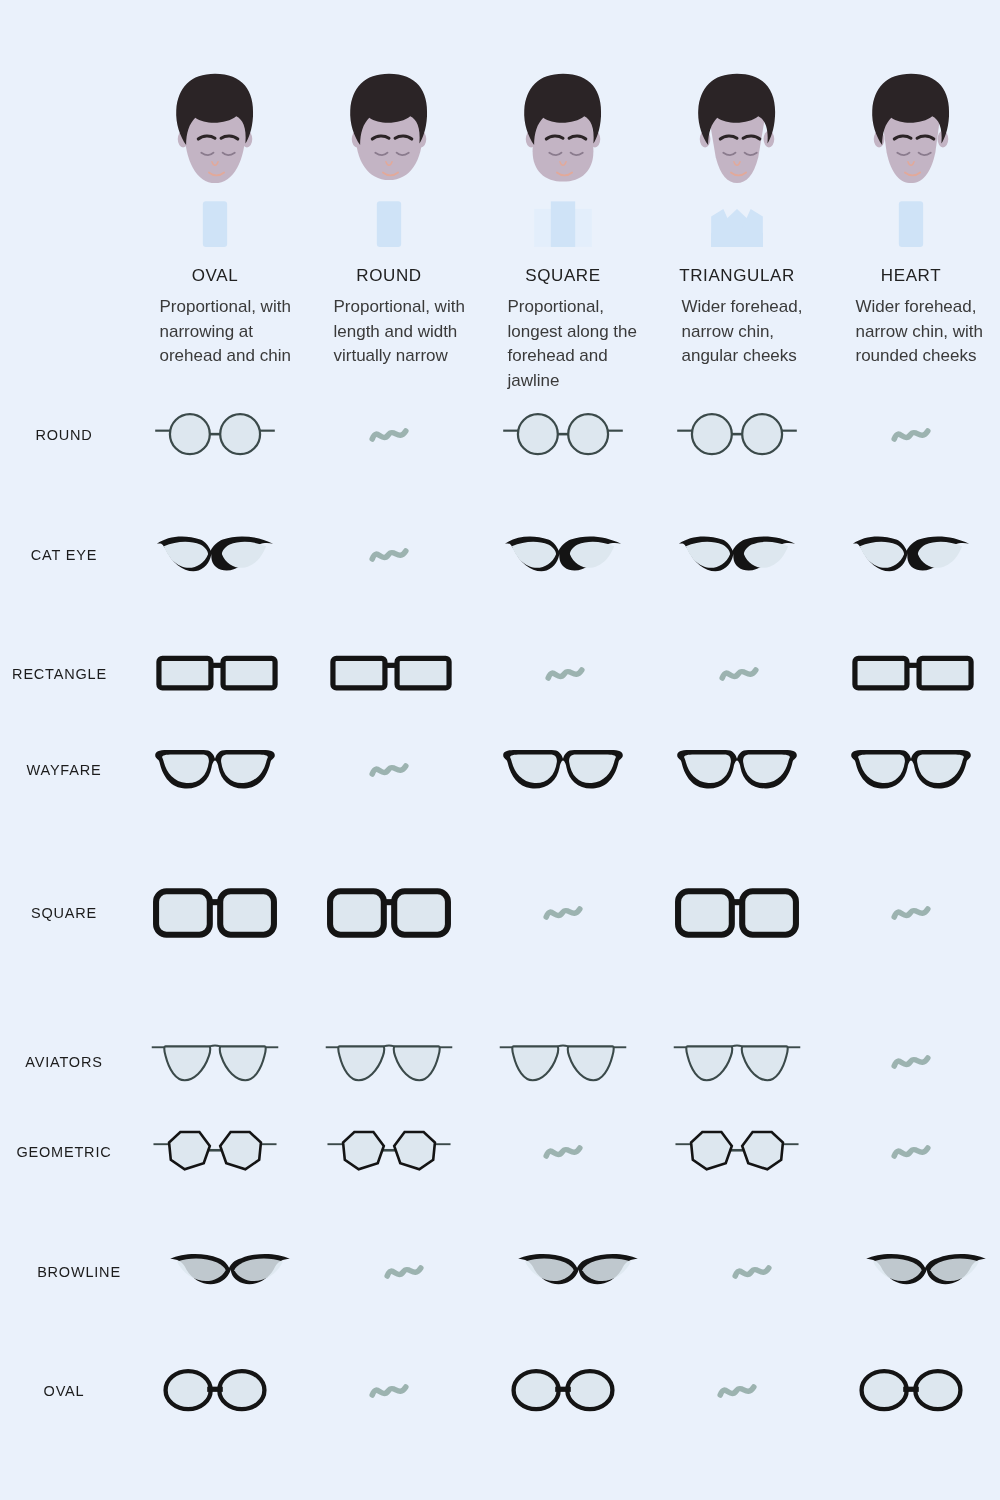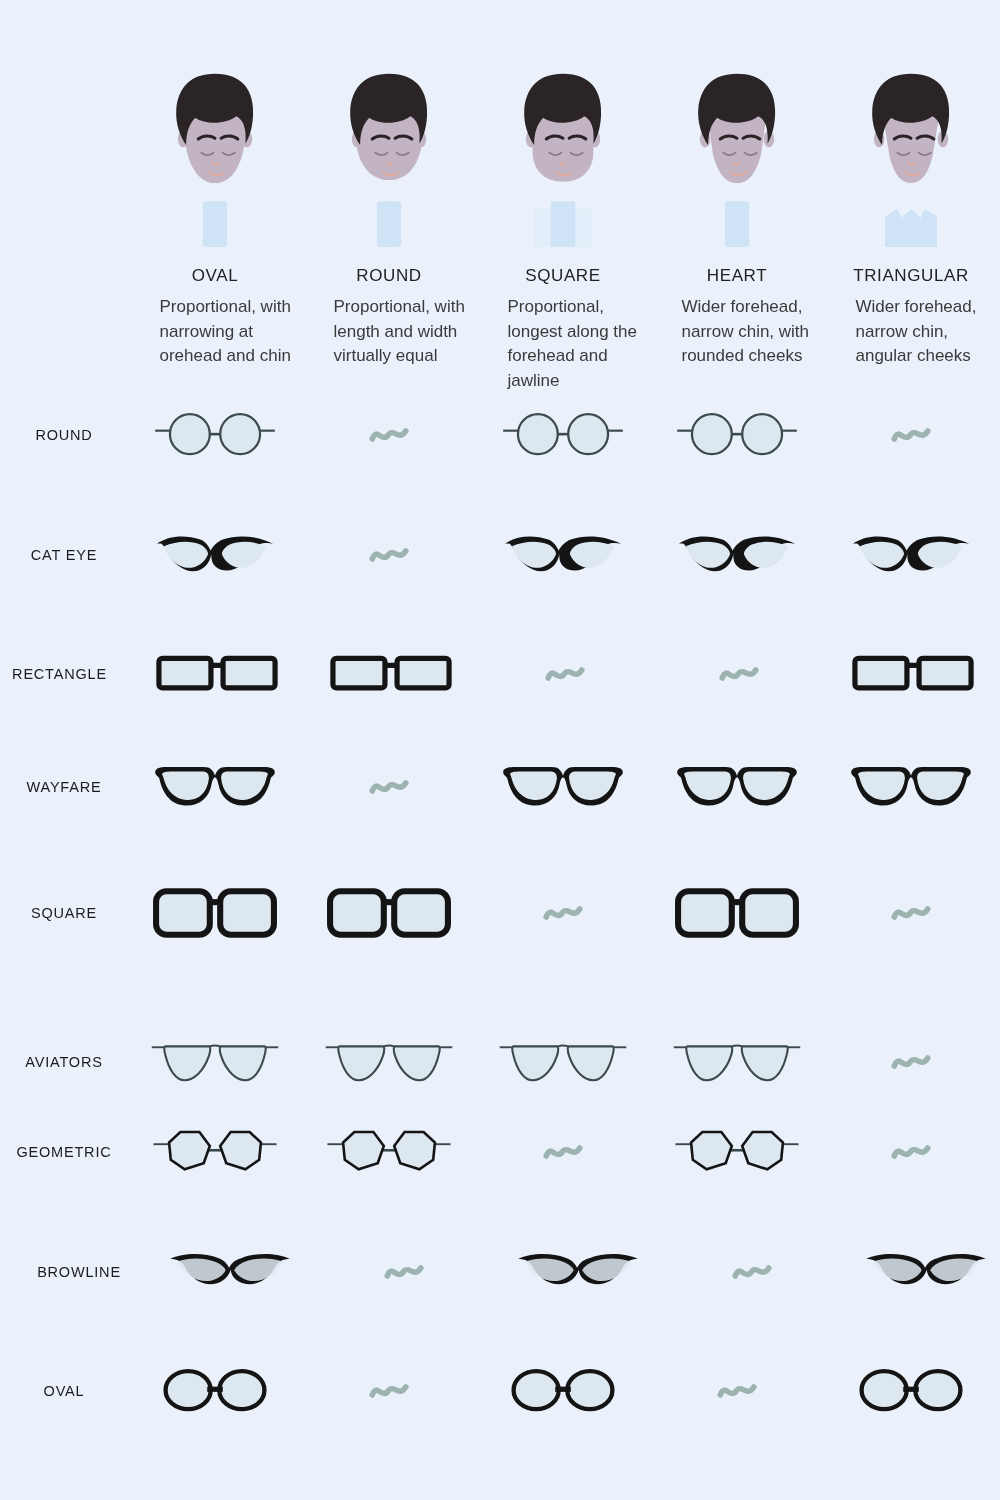--- a/index.html
+++ b/index.html
@@ -129,21 +129,21 @@
     <ellipse cx="110" cy="104" rx="7" ry="11" fill="#c3b4c4"></ellipse>
     <path d="M68,18 C104,18 120,40 118,74 C117,92 112,104 108,110 C110,88 104,78 96,74 C84,84 56,86 42,76 C34,84 30,96 30,112 C22,100 16,84 17,66 C19,36 36,18 68,18 Z" fill="#2b2426"></path>
     <path d="M46,104 C52,99 62,99 68,103" stroke="#2b2426" stroke-width="4" fill="none" stroke-linecap="round"></path>
     <path d="M76,103 C82,99 92,99 98,104" stroke="#2b2426" stroke-width="4" fill="none" stroke-linecap="round"></path>
     <path d="M50,122 C56,126 62,126 66,122" stroke="#8a7b8d" stroke-width="2.4" fill="none" stroke-linecap="round"></path>
     <path d="M78,122 C82,126 88,126 94,122" stroke="#8a7b8d" stroke-width="2.4" fill="none" stroke-linecap="round"></path>
     <path d="M64,134 C66,140 70,140 72,134" stroke="#e2a99a" stroke-width="2" fill="none" stroke-linecap="round"></path>
     <path d="M60,148 C66,153 74,153 80,148" stroke="#e2a99a" stroke-width="2.4" fill="none" stroke-linecap="round"></path>
   </svg></div>
         <div class="face-label">ROUND</div>
-        <div class="face-desc">Proportional, with length and width virtually equal</div>
+        <div class="face-desc">Proportional, with length and width virtually narrow</div>
       </div>
       <div class="face-col">
         <div class="face-art">
   <svg viewBox="0 0 136 250" width="136" height="190" xmlns="http://www.w3.org/2000/svg">
     <rect x="30" y="196" width="76" height="50" fill="#e3eefb"></rect>
             <rect x="52" y="186" width="32" height="60" fill="#cfe3f7"></rect>
     <path d="M30,44 L106,44 L108,120 C108,146 92,160 68,160 C44,160 28,146 28,120 Z" fill="#c3b4c4"></path>
     <ellipse cx="26" cy="104" rx="7" ry="11" fill="#c3b4c4"></ellipse>
     <ellipse cx="110" cy="104" rx="7" ry="11" fill="#c3b4c4"></ellipse>
     <path d="M68,18 C104,18 120,40 118,74 C117,92 112,104 108,110 C110,88 104,78 96,74 C84,84 56,86 42,76 C34,84 30,96 30,112 C22,100 16,84 17,66 C19,36 36,18 68,18 Z" fill="#2b2426"></path>
@@ -153,54 +153,54 @@
     <path d="M78,122 C82,126 88,126 94,122" stroke="#8a7b8d" stroke-width="2.4" fill="none" stroke-linecap="round"></path>
     <path d="M64,134 C66,140 70,140 72,134" stroke="#e2a99a" stroke-width="2" fill="none" stroke-linecap="round"></path>
     <path d="M60,148 C66,153 74,153 80,148" stroke="#e2a99a" stroke-width="2.4" fill="none" stroke-linecap="round"></path>
   </svg></div>
         <div class="face-label">SQUARE</div>
         <div class="face-desc">Proportional, longest along the forehead and jawline</div>
       </div>
       <div class="face-col">
         <div class="face-art">
   <svg viewBox="0 0 136 250" width="136" height="190" xmlns="http://www.w3.org/2000/svg">
-    <rect x="52" y="186" width="32" height="60" rx="4" fill="#cfe3f7"></rect>
-    <path d="M26,48 C26,38 42,32 68,32 C94,32 110,38 110,48 L100,122 C94,150 82,162 68,162 C54,162 42,150 36,122 Z" fill="#c3b4c4"></path>
-    <ellipse cx="26" cy="104" rx="7" ry="11" fill="#c3b4c4"></ellipse>
-    <ellipse cx="110" cy="104" rx="7" ry="11" fill="#c3b4c4"></ellipse>
-    <path d="M68,18 C104,18 120,40 118,74 C117,92 112,104 108,110 C110,88 104,78 96,74 C84,84 56,86 42,76 C34,84 30,96 30,112 C22,100 16,84 17,66 C19,36 36,18 68,18 Z" fill="#2b2426"></path>
-    <path d="M46,104 C52,99 62,99 68,103" stroke="#2b2426" stroke-width="4" fill="none" stroke-linecap="round"></path>
-    <path d="M76,103 C82,99 92,99 98,104" stroke="#2b2426" stroke-width="4" fill="none" stroke-linecap="round"></path>
-    <path d="M50,122 C56,126 62,126 66,122" stroke="#8a7b8d" stroke-width="2.4" fill="none" stroke-linecap="round"></path>
-    <path d="M78,122 C82,126 88,126 94,122" stroke="#8a7b8d" stroke-width="2.4" fill="none" stroke-linecap="round"></path>
-    <path d="M64,134 C66,140 70,140 72,134" stroke="#e2a99a" stroke-width="2" fill="none" stroke-linecap="round"></path>
-    <path d="M60,148 C66,153 74,153 80,148" stroke="#e2a99a" stroke-width="2.4" fill="none" stroke-linecap="round"></path>
-  </svg></div>
-        <div class="face-label">HEART</div>
-        <div class="face-desc">Wider forehead, narrow chin, with rounded cheeks</div>
-      </div>
-      <div class="face-col">
-        <div class="face-art">
-  <svg viewBox="0 0 136 250" width="136" height="190" xmlns="http://www.w3.org/2000/svg">
     <path d="M34,228 L68,196 L102,228 L102,246 L34,246 Z" fill="#cfe3f7"></path>
             <path d="M50,196 L68,236 L86,196 L102,206 L102,246 L34,246 L34,206 Z" fill="#cfe3f7"></path>
     <path d="M26,44 L110,44 L96,128 C90,152 80,162 68,162 C56,162 46,152 40,128 Z" fill="#c3b4c4"></path>
     <ellipse cx="26" cy="104" rx="7" ry="11" fill="#c3b4c4"></ellipse>
     <ellipse cx="110" cy="104" rx="7" ry="11" fill="#c3b4c4"></ellipse>
     <path d="M68,18 C104,18 120,40 118,74 C117,92 112,104 108,110 C110,88 104,78 96,74 C84,84 56,86 42,76 C34,84 30,96 30,112 C22,100 16,84 17,66 C19,36 36,18 68,18 Z" fill="#2b2426"></path>
     <path d="M46,104 C52,99 62,99 68,103" stroke="#2b2426" stroke-width="4" fill="none" stroke-linecap="round"></path>
     <path d="M76,103 C82,99 92,99 98,104" stroke="#2b2426" stroke-width="4" fill="none" stroke-linecap="round"></path>
     <path d="M50,122 C56,126 62,126 66,122" stroke="#8a7b8d" stroke-width="2.4" fill="none" stroke-linecap="round"></path>
     <path d="M78,122 C82,126 88,126 94,122" stroke="#8a7b8d" stroke-width="2.4" fill="none" stroke-linecap="round"></path>
     <path d="M64,134 C66,140 70,140 72,134" stroke="#e2a99a" stroke-width="2" fill="none" stroke-linecap="round"></path>
     <path d="M60,148 C66,153 74,153 80,148" stroke="#e2a99a" stroke-width="2.4" fill="none" stroke-linecap="round"></path>
   </svg></div>
         <div class="face-label">TRIANGULAR</div>
         <div class="face-desc">Wider forehead, narrow chin, angular cheeks</div>
       </div>
+      <div class="face-col">
+        <div class="face-art">
+  <svg viewBox="0 0 136 250" width="136" height="190" xmlns="http://www.w3.org/2000/svg">
+    <rect x="52" y="186" width="32" height="60" rx="4" fill="#cfe3f7"></rect>
+    <path d="M26,48 C26,38 42,32 68,32 C94,32 110,38 110,48 L100,122 C94,150 82,162 68,162 C54,162 42,150 36,122 Z" fill="#c3b4c4"></path>
+    <ellipse cx="26" cy="104" rx="7" ry="11" fill="#c3b4c4"></ellipse>
+    <ellipse cx="110" cy="104" rx="7" ry="11" fill="#c3b4c4"></ellipse>
+    <path d="M68,18 C104,18 120,40 118,74 C117,92 112,104 108,110 C110,88 104,78 96,74 C84,84 56,86 42,76 C34,84 30,96 30,112 C22,100 16,84 17,66 C19,36 36,18 68,18 Z" fill="#2b2426"></path>
+    <path d="M46,104 C52,99 62,99 68,103" stroke="#2b2426" stroke-width="4" fill="none" stroke-linecap="round"></path>
+    <path d="M76,103 C82,99 92,99 98,104" stroke="#2b2426" stroke-width="4" fill="none" stroke-linecap="round"></path>
+    <path d="M50,122 C56,126 62,126 66,122" stroke="#8a7b8d" stroke-width="2.4" fill="none" stroke-linecap="round"></path>
+    <path d="M78,122 C82,126 88,126 94,122" stroke="#8a7b8d" stroke-width="2.4" fill="none" stroke-linecap="round"></path>
+    <path d="M64,134 C66,140 70,140 72,134" stroke="#e2a99a" stroke-width="2" fill="none" stroke-linecap="round"></path>
+    <path d="M60,148 C66,153 74,153 80,148" stroke="#e2a99a" stroke-width="2.4" fill="none" stroke-linecap="round"></path>
+  </svg></div>
+        <div class="face-label">HEART</div>
+        <div class="face-desc">Wider forehead, narrow chin, with rounded cheeks</div>
+      </div>
     </div>
 
   <div id="rows-host">
       <div class="row" style="top: 375px;">
         <div class="row-label">ROUND</div>
         <div class="cells">
           <div class="cell">
             <span>
               <svg class="glasses" viewBox="0 0 150 70" xmlns="http://www.w3.org/2000/svg">
       <line x1="63" y1="34" x2="87" y2="34" stroke="#3b4a4a" stroke-width="3"></line>
@@ -344,21 +344,21 @@
             <span>
               <svg class="glasses" viewBox="0 0 150 70" xmlns="http://www.w3.org/2000/svg">
       <rect x="8" y="17" width="60" height="34" rx="4" fill="#dde7ef" stroke="#141414" stroke-width="6"></rect>
       <rect x="82" y="17" width="60" height="34" rx="4" fill="#dde7ef" stroke="#141414" stroke-width="6"></rect>
       <rect x="66" y="22" width="18" height="6" fill="#141414"></rect>
               </svg>
             </span>
           </div>
         </div>
       </div>
-      <div class="row" style="top: 727px;">
+      <div class="row" style="top: 710px;">
         <div class="row-label">WAYFARE</div>
         <div class="cells">
           <div class="cell">
             <span>
               <svg class="glasses" viewBox="0 0 150 70" xmlns="http://www.w3.org/2000/svg">
       <path d="M6,18 C6,14 10,12 20,12 L62,12 C70,12 73,16 75,22 C77,16 80,12 88,12 L130,12 C140,12 144,14 144,18
                C144,22 140,22 139,26 C136,40 128,54 112,56 C94,58 82,48 79,32 C78,26 76,24 75,24 C74,24 72,26 71,32
                C68,48 56,58 38,56 C22,54 14,40 11,26 C10,22 6,22 6,18 Z" fill="#141414"></path>
       <path d="M14,20 C14,18 18,17 26,17 L60,17 C66,17 68,20 68,25 C66,42 56,51 42,50 C28,49 19,38 16,26 C15,22 14,21 14,20 Z" fill="#dde7ef"></path>
       <path d="M136,20 C136,18 132,17 124,17 L90,17 C84,17 82,20 82,25 C84,42 94,51 108,50 C122,49 131,38 134,26 C135,22 136,21 136,20 Z" fill="#dde7ef"></path>

